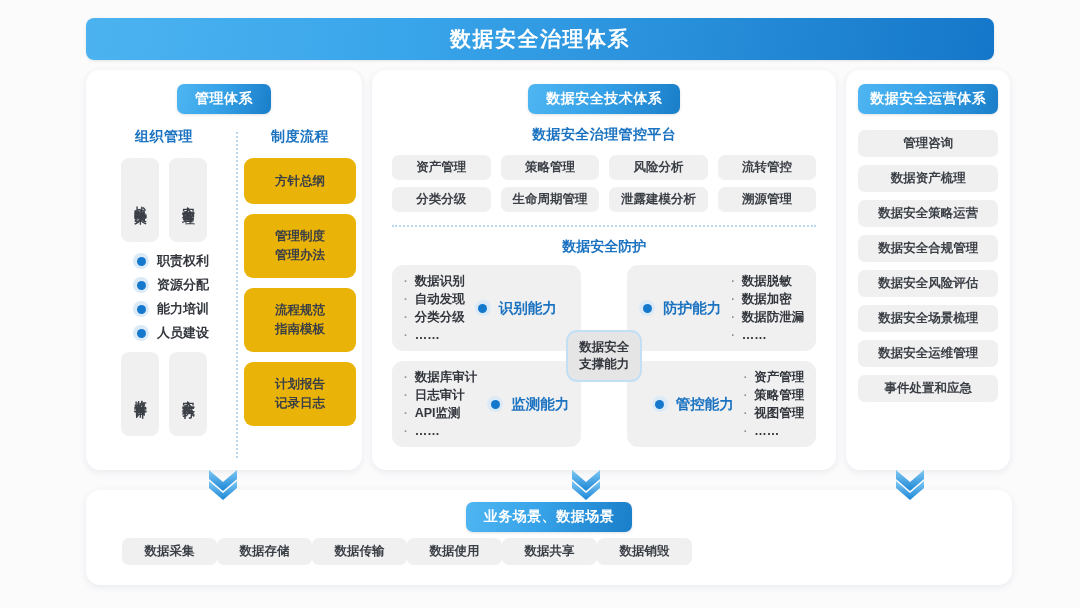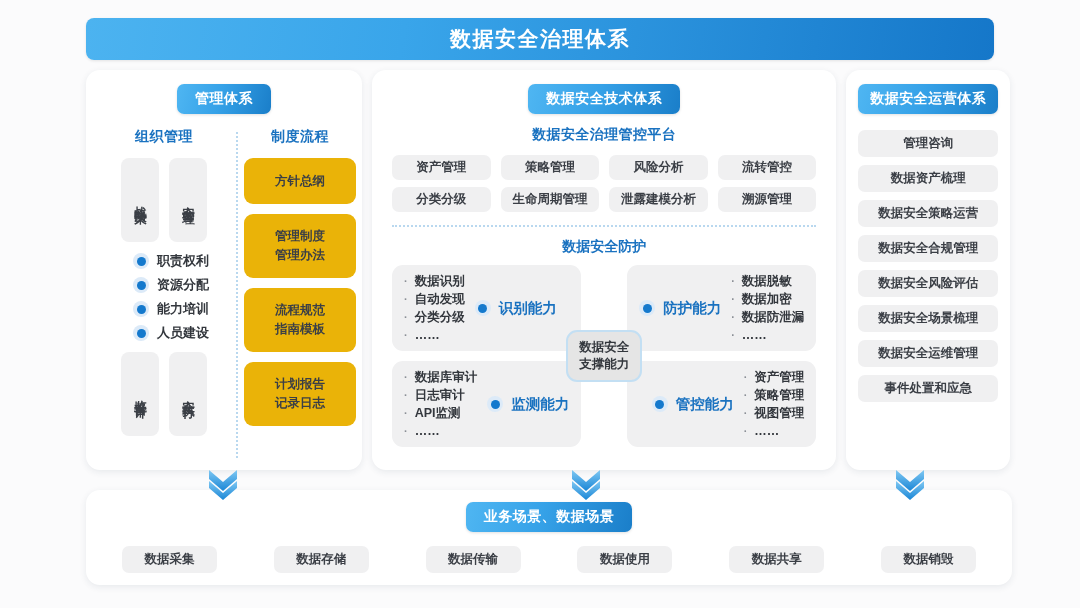--- a/index.html
+++ b/index.html
@@ -147,21 +147,21 @@
   .arrow.a2 { left: 569px; top: 468px; }
   .arrow.a3 { left: 893px; top: 468px; }
 
   
   .bottom {
     position: absolute; left: 86px; right: 68px; top: 490px; height: 95px;
     background: #ffffff; border-radius: 14px;
     box-shadow: 0 2px 7px rgba(30,50,80,0.09);
     padding: 12px 16px;
   }
-  .bottom-chips { display: flex; justify-content: space-between; margin-top: 14px; padding: 0 20px; }
+  .bottom-chips { display: flex; justify-content: flex-start; margin-top: 6px; padding: 0 20px; }
   .bchip {
     background: #f0f0f1; border-radius: 7px; height: 27px; min-width: 95px;
     display: flex; align-items: center; justify-content: center;
     color: #3b3f46; font-size: 12.5px; font-weight: bold; white-space: nowrap;
   }
 </style>
 </head>
 <body>
 
 <div class="page">

